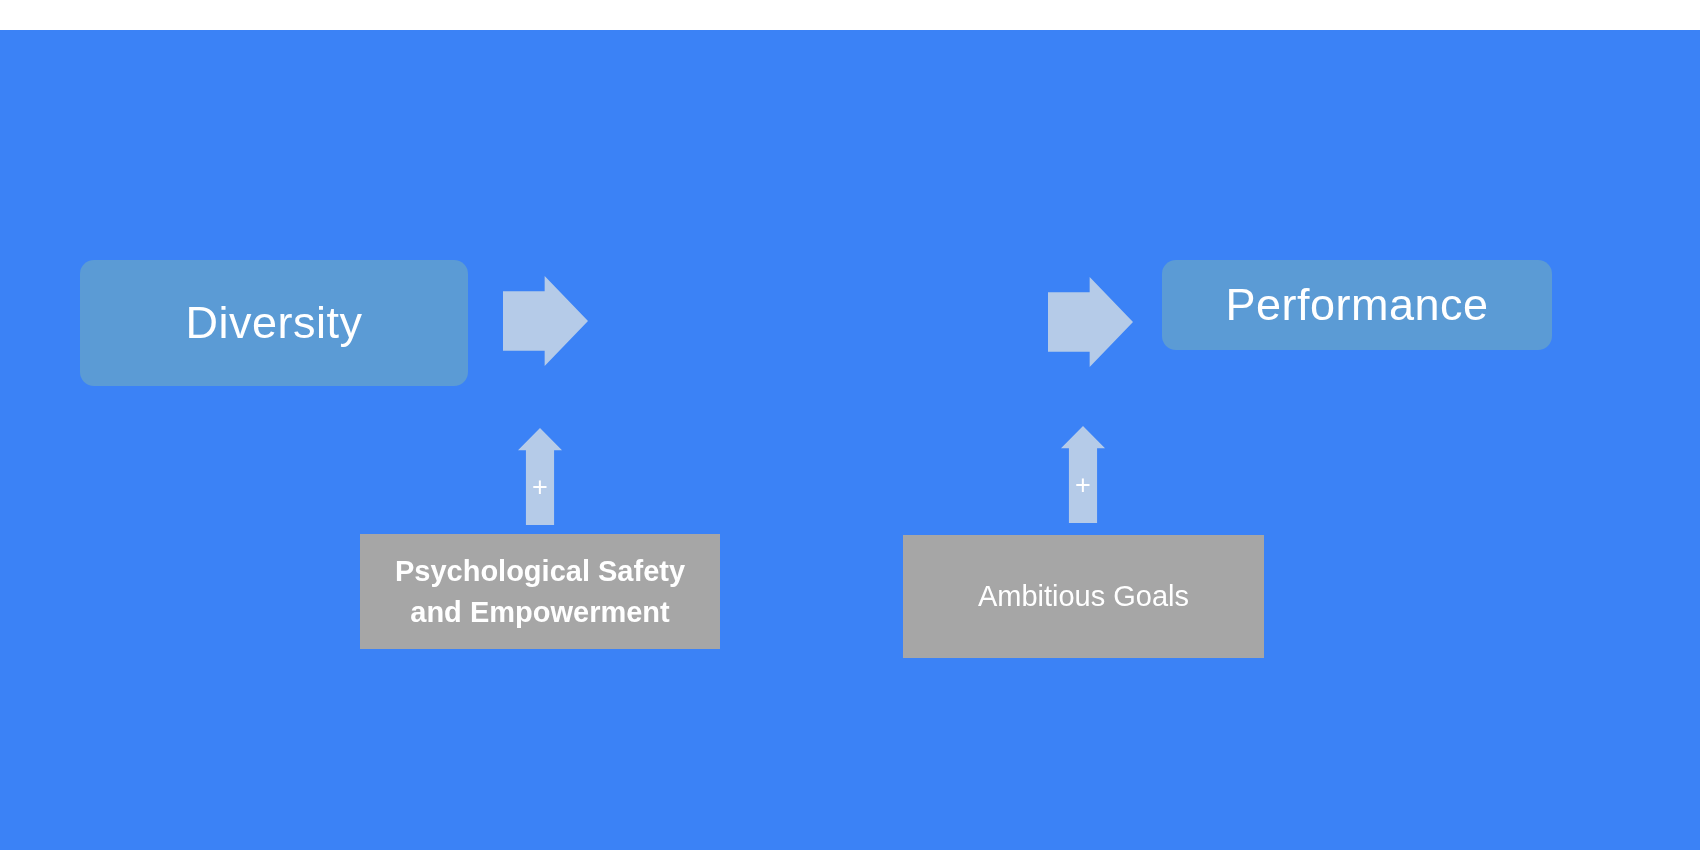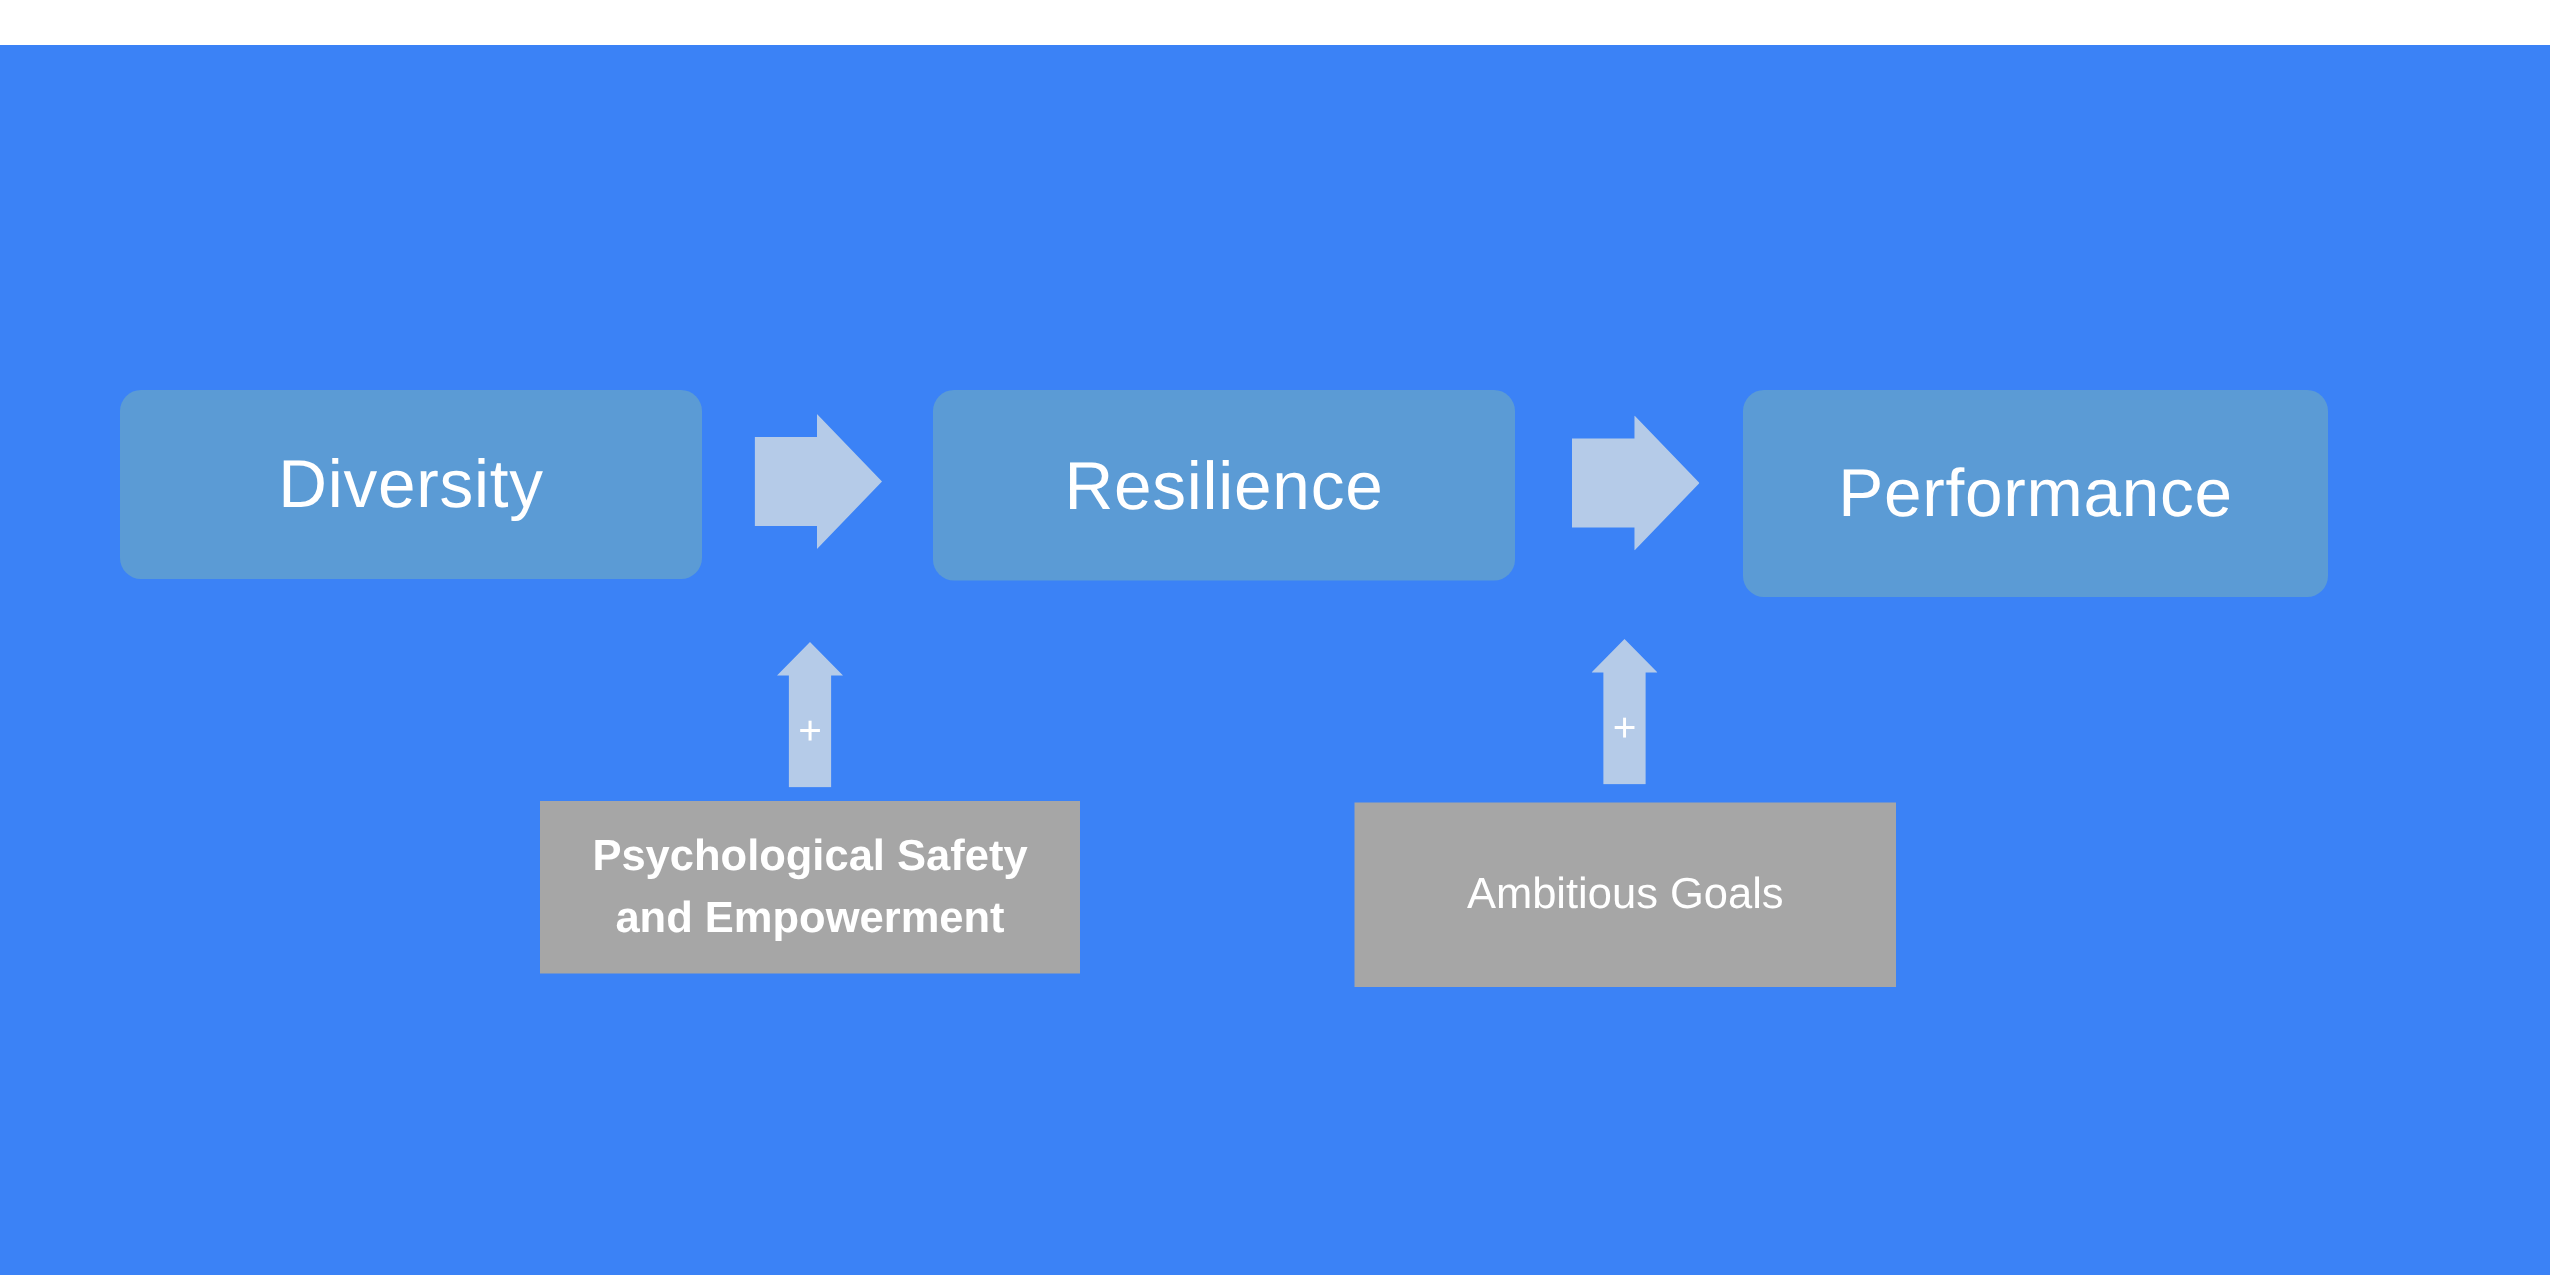--- a/index.html
+++ b/index.html
@@ -22,21 +22,21 @@
     display: flex;
     align-items: center;
     justify-content: center;
     color: #ffffff;
     font-size: 45px;
     letter-spacing: 0.5px;
     text-align: center;
   }
   .node-1 { left: 80px;   top: 230px; width: 388px; height: 126px; }
   .node-2 { left: 622px;  top: 230px; width: 388px; height: 127px; }
-  .node-3 { left: 1162px; top: 230px; width: 390px; height: 138px; }
+  .node-3 { left: 1162px; top: 230px; width: 390px; height: 90px; }
 
   .arrow-right {
     position: absolute;
     width: 85px;
     height: 90px;
     clip-path: polygon(0% 17%, 49% 17%, 49% 0%, 100% 50%, 49% 100%, 49% 83%, 0% 83%);
   }
   .arrow-right-1 { left: 503px;  top: 246px; }
   .arrow-right-2 { left: 1048px; top: 247px; }
 
@@ -82,23 +82,20 @@
 <body>
 
 <div class="stage">
 
   <div class="node node-1" style="background: rgb(91, 155, 213);">
     <span>Diversity</span>
   </div>
 
   <div class="arrow-right arrow-right-1" style="background: rgb(181, 203, 232);"></div>
 
-  <div class="node node-2" style="background: rgb(91, 155, 213);">
-    <span>Resilience</span>
-  </div>
 
   <div class="arrow-right arrow-right-2" style="background: rgb(181, 203, 232);"></div>
 
   <div class="node node-3" style="background: rgb(91, 155, 213);">
     <span>Performance</span>
   </div>
 
   <div class="arrow-up arrow-up-1">
     <div class="arrow-up-shape" style="background: rgb(181, 203, 232);"></div>
     <span class="plus">+</span>

